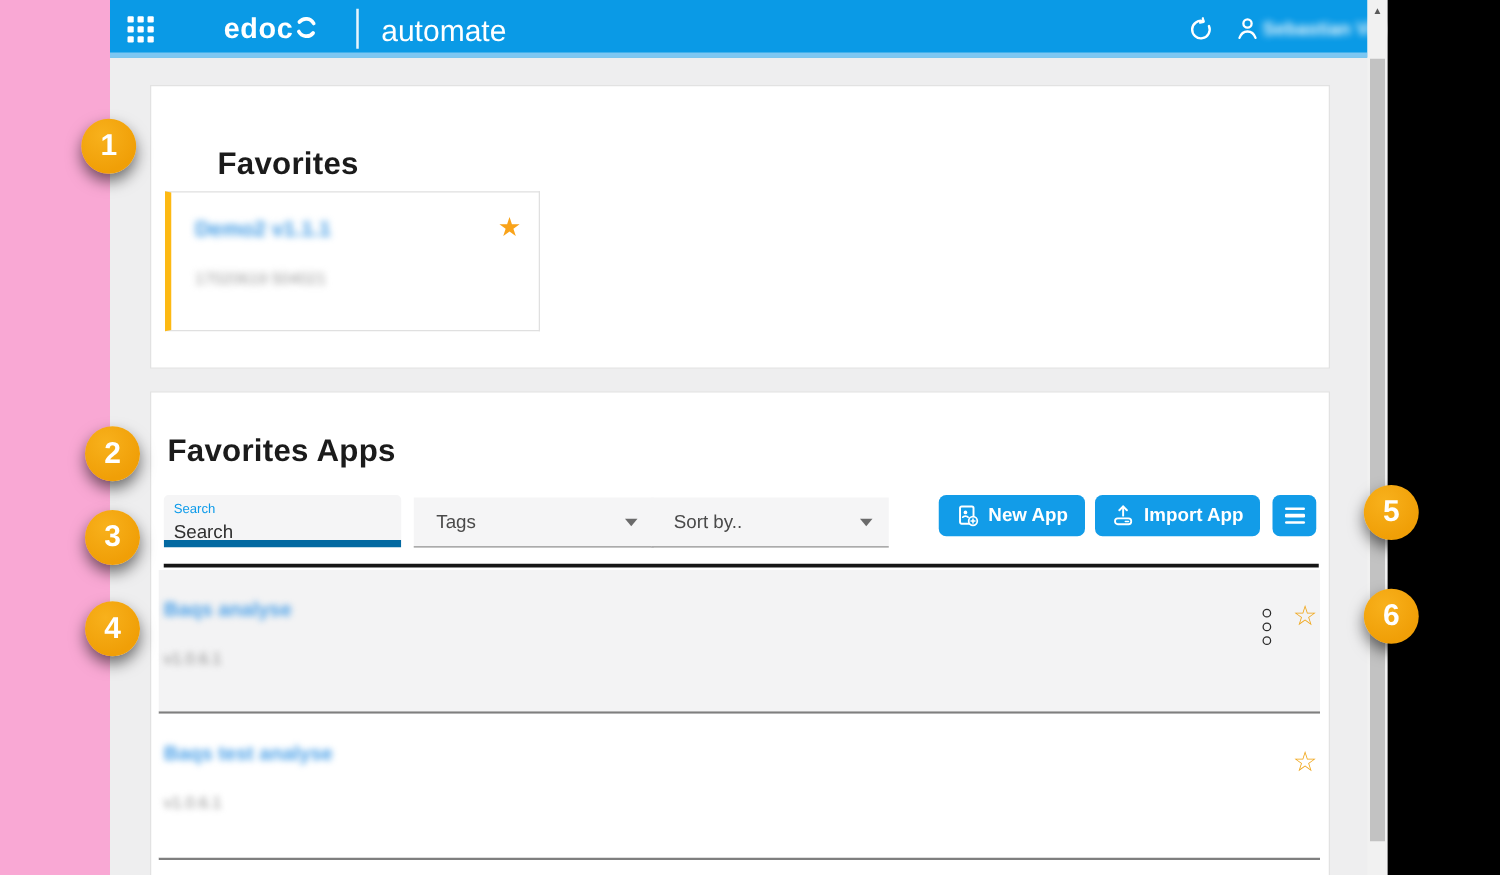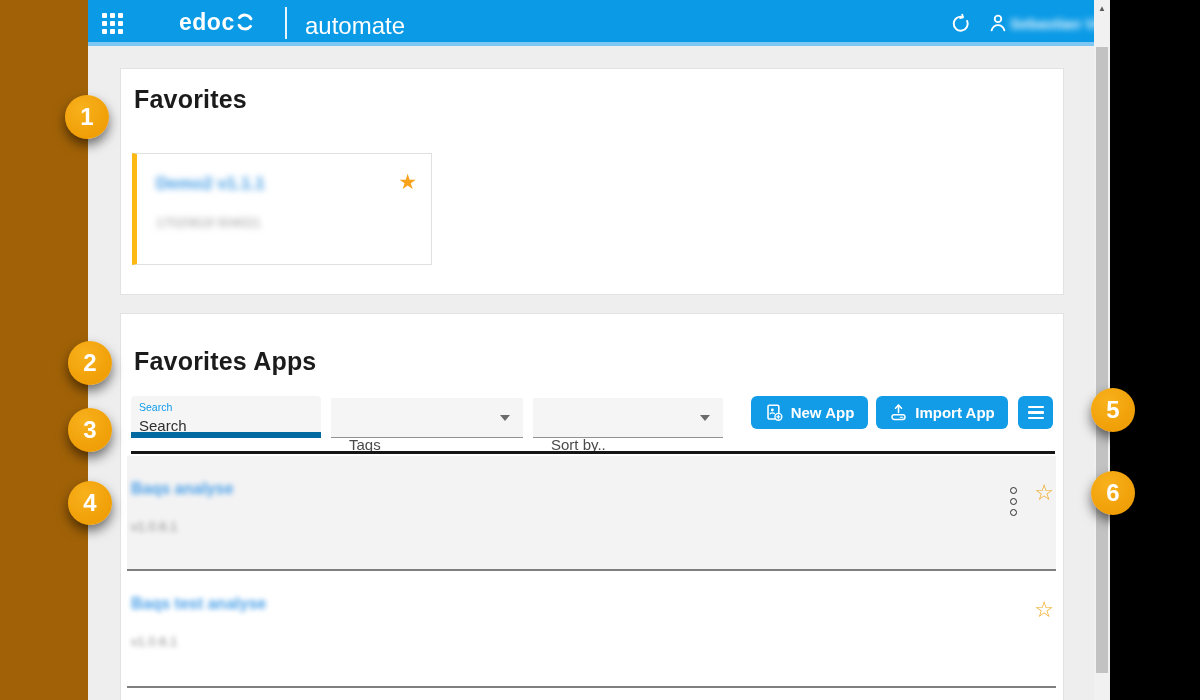--- a/index.html
+++ b/index.html
@@ -1,18 +1,18 @@
 <!DOCTYPE html>
 <html><head>
 <meta charset="utf-8">
 <style>
   * { margin:0; padding:0; box-sizing:border-box; }
   html,body { width:1200px; height:700px; background:#000; overflow:hidden;
               font-family:"Liberation Sans","DejaVu Sans",sans-serif; }
-  #canvas { position:relative; width:1092px; height:700px; background:#a16207; }
+  #canvas { position:relative; width:1092px; height:700px; background:#f9a8d4; }
 
   
   #app { position:absolute; left:88px; top:0; width:1022px; height:700px;
          background:#eeeeef; overflow:hidden; }
 
   
   .header { position:absolute; left:0; top:0; width:1006px; height:46px;
             background:#0a9ae6; border-bottom:4px solid #7dc7f2; }
   .grid-icon { position:absolute; left:14px; top:13px; display:grid;
                grid-template-columns:repeat(3,5px); grid-template-rows:repeat(3,5px); gap:3px; }
@@ -30,21 +30,21 @@
   .scrollbar { position:absolute; right:0; top:0; width:16px; height:700px; background:#f1f1f1; }
   .scroll-up { position:absolute; left:0; top:2px; width:16px; height:14px; color:#5a5a5a;
                font-size:8px; text-align:center; line-height:14px; }
   .scroll-thumb { position:absolute; left:2px; top:47px; width:12px; height:626px; background:#c2c2c2; }
 
   
   .panel { position:absolute; background:#fff; border:1px solid #e2e2e2; }
   #panel-favorites { left:32px; top:68px; width:944px; height:227px; }
   #panel-apps { left:32px; top:313px; width:944px; height:400px; }
   .panel-title { position:absolute; left:13px; color:#1b1b1b; font-size:25px; font-weight:700; letter-spacing:.2px; }
-  #panel-favorites .panel-title { top:16px; }
+  #panel-favorites .panel-title { top:48px;margin-left:40px; }
   #panel-apps .panel-title { top:33px; }
 
   
   .fav-card { position:absolute; left:11px; top:84px; width:300px; height:112px;
               background:#fff; border:1px solid #e0e0e0; border-left:5px solid #fdb913; }
   .fav-card-title { position:absolute; left:19px; top:20px; color:#3f9ae4; font-size:17px;
                     font-weight:700; filter:blur(3px); white-space:nowrap; }
   .fav-card-sub { position:absolute; left:19px; top:61px; color:#9a9a9a; font-size:13px;
                   filter:blur(3px); white-space:nowrap; }
   .fav-card-star { position:absolute; right:14px; top:16px; color:#f9a31a; font-size:21px; }
@@ -52,22 +52,22 @@
   
   .field { position:absolute; background:#f5f5f6; }
   .search-field { left:10px; top:82px; width:190px; height:42px; border-bottom:6px solid #0369a1;
                   border-top-left-radius:4px; border-top-right-radius:4px; }
   .search-label { position:absolute; left:8px; top:5px; color:#0d9bea; font-size:10.5px; }
   .search-input { position:absolute; left:8px; top:19px; width:170px; height:20px; border:none;
                   background:transparent; color:#2f2f2f; font-size:15px; outline:none;
                   font-family:"Liberation Sans",sans-serif; }
   .select-field { height:40px; top:84px; border-bottom:1px solid #929292; cursor:pointer; }
   .tags-field { left:210px; width:192px; }
-  .sort-field { left:412px; width:190px;text-align:center; }
-  .select-label { position:absolute; left:18px; top:11px; color:#4a4a4a; font-size:15px;margin-top:27px; }
+  .sort-field { left:400px; width:190px;text-align:center; }
+  .select-label { position:absolute; left:18px; top:11px; color:#4a4a4a; font-size:15px; }
   .caret { position:absolute; right:13px; top:17px; width:0; height:0;
            border-left:5px solid transparent; border-right:5px solid transparent;
            border-top:6px solid #6b6b6b; }
 
   
   .btn { position:absolute; top:82px; height:33px; background:#129ce8; border:none; border-radius:6px;
          color:#fff; font-size:15px; font-weight:700; cursor:pointer; display:flex; align-items:center;
          justify-content:center; gap:7px; font-family:"Liberation Sans",sans-serif; }
   .btn-new { left:630px; width:117px; }
   .btn-import { left:755px; width:132px; }

